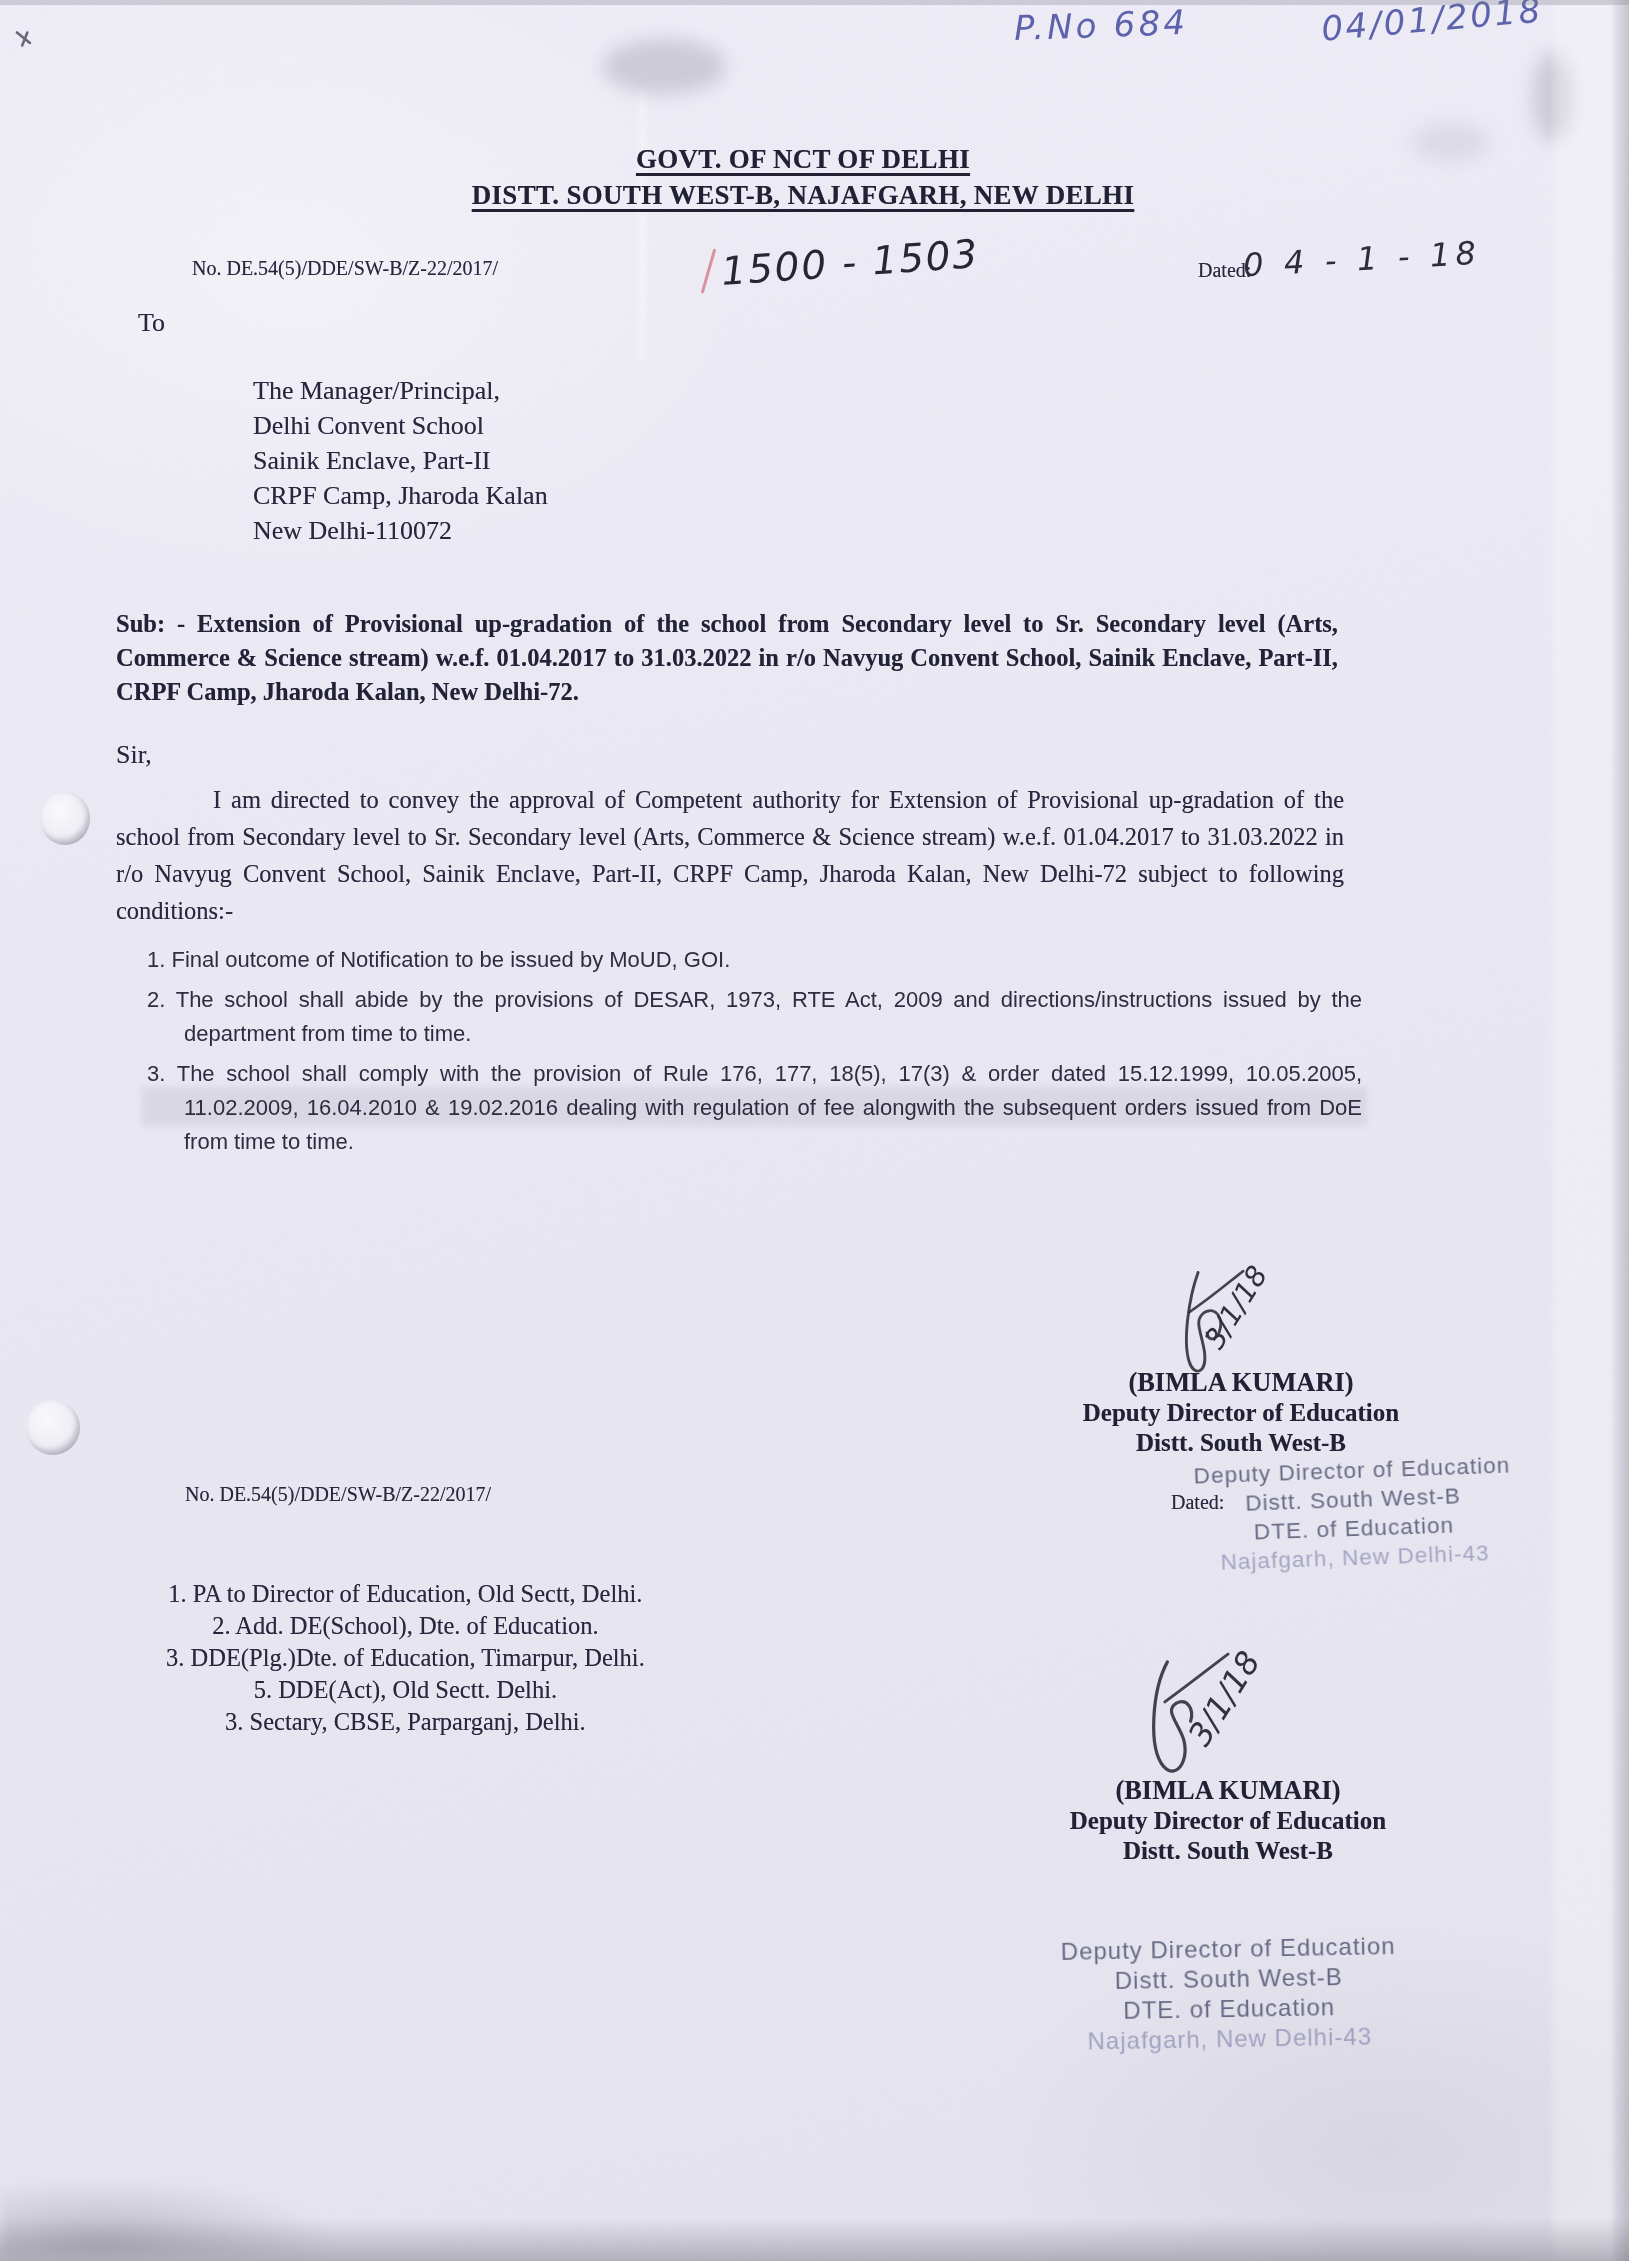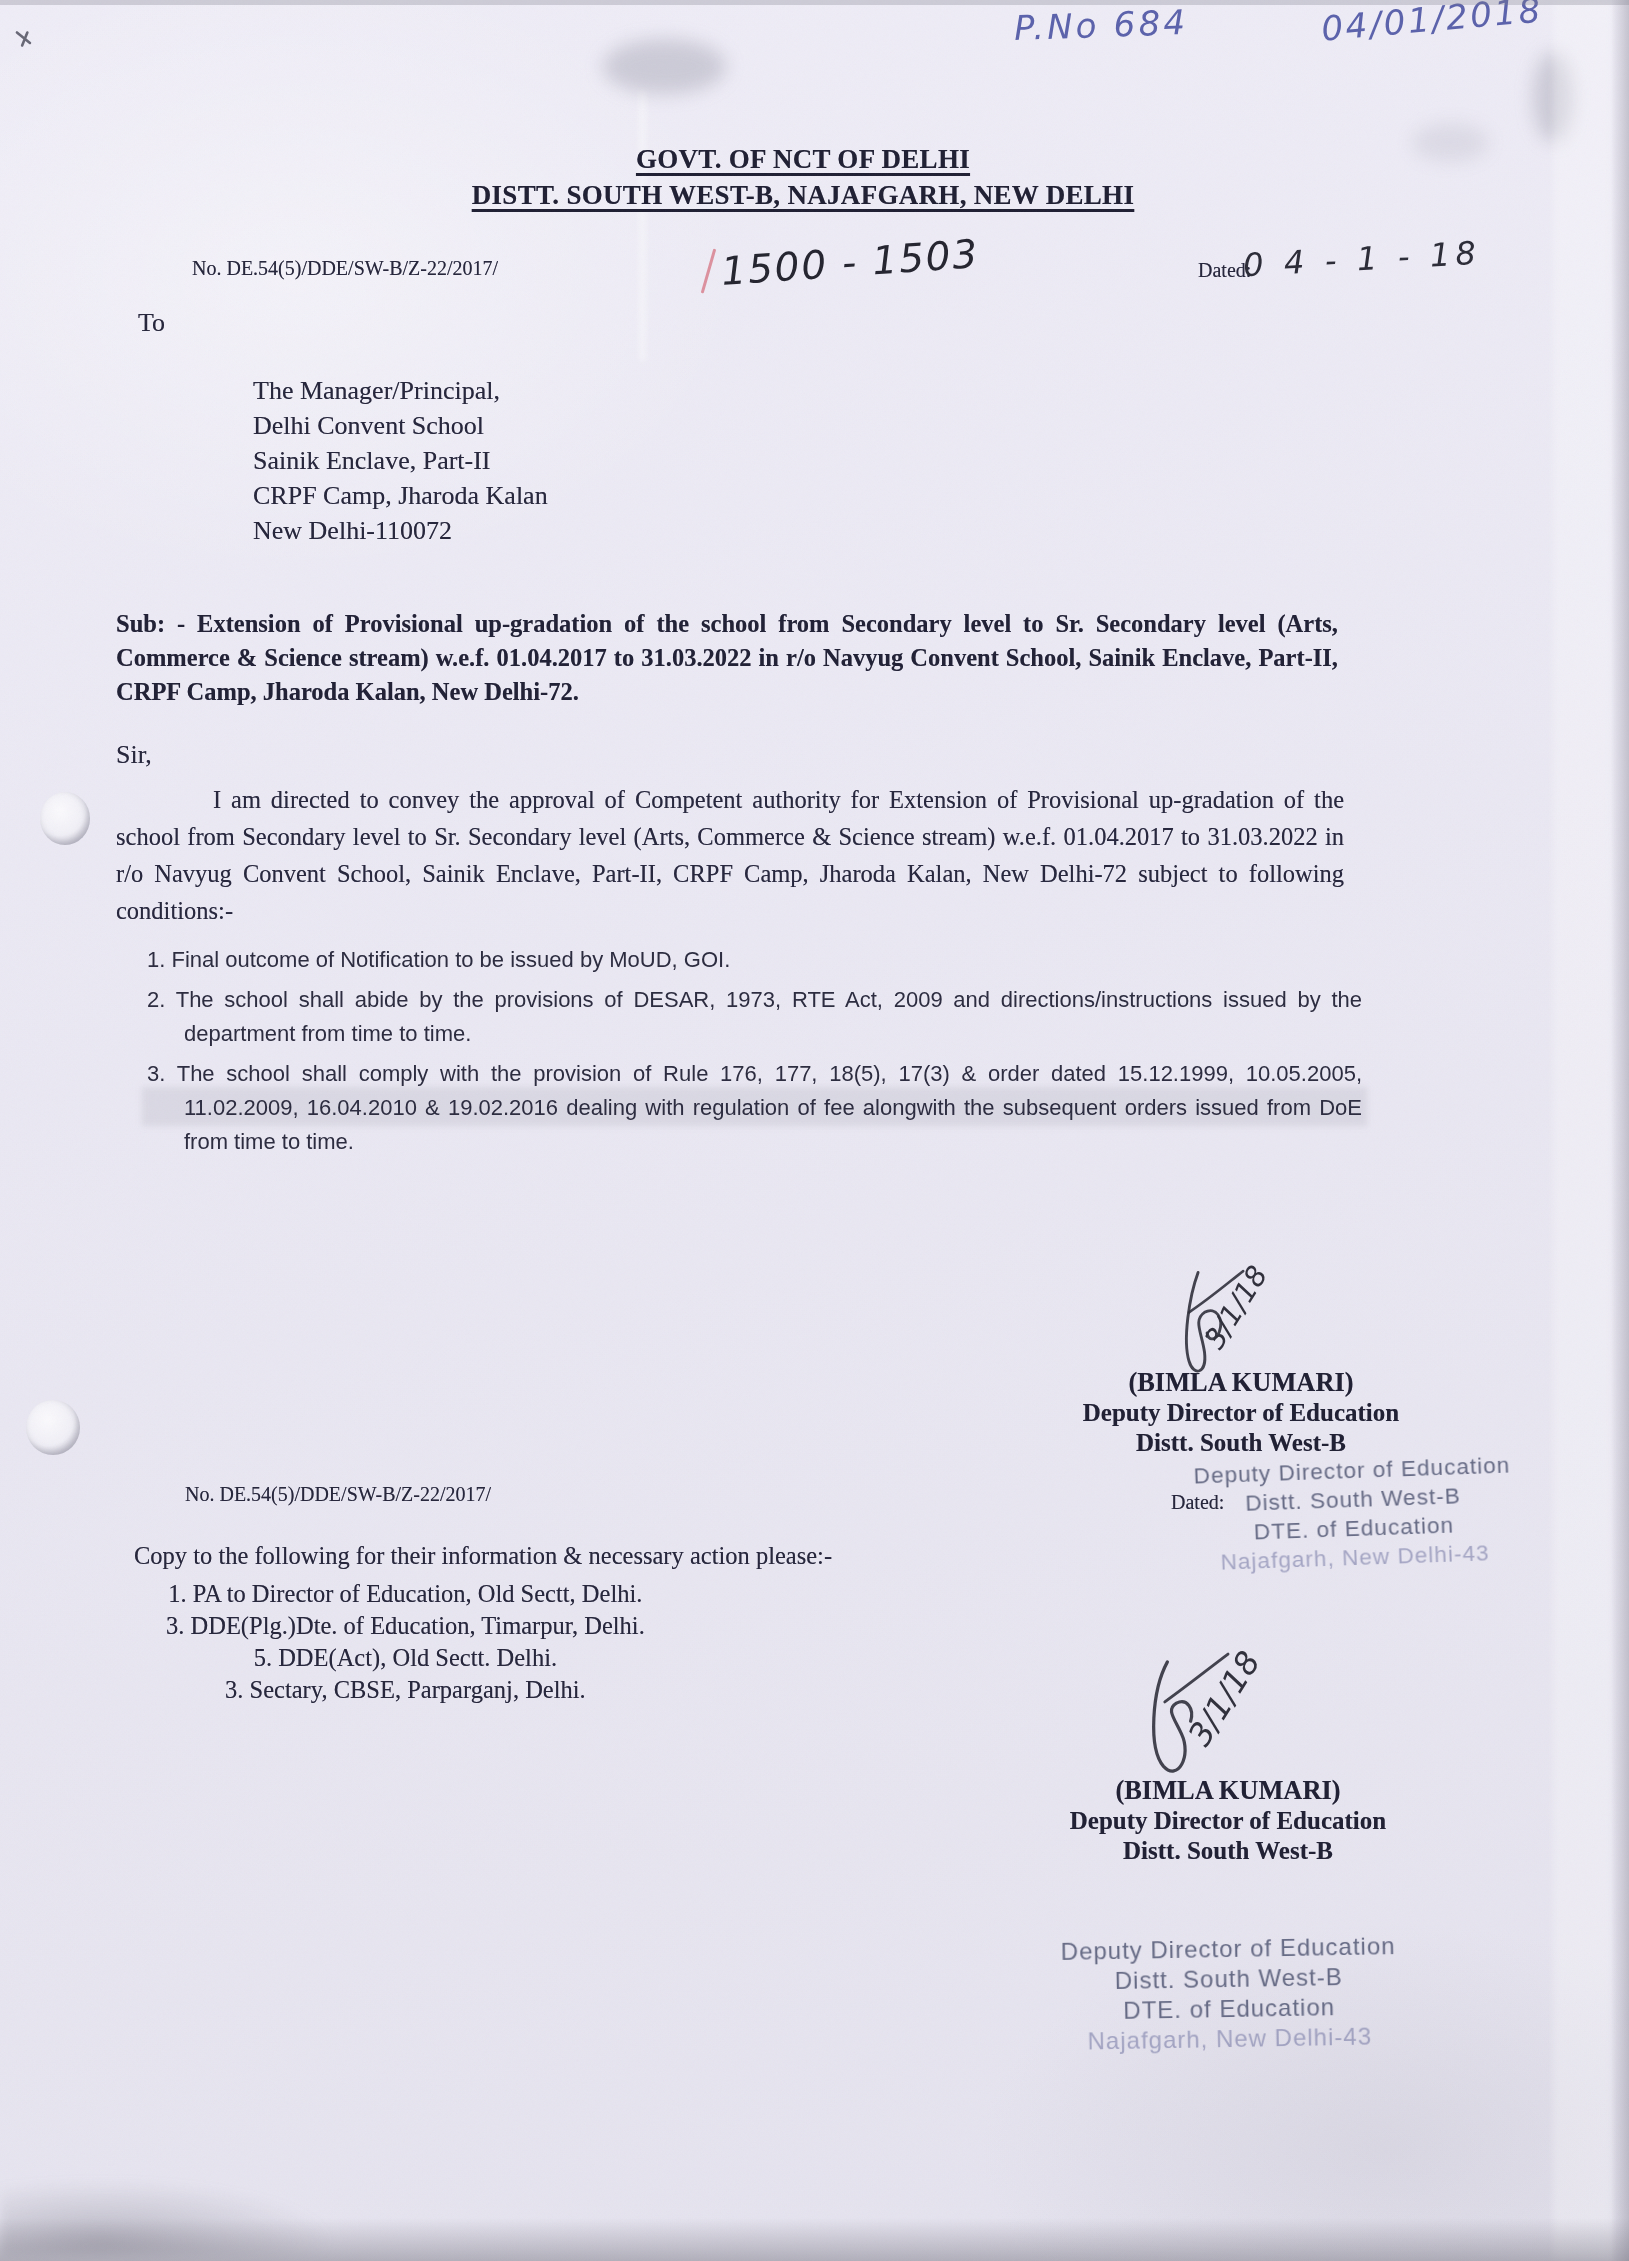--- a/index.html
+++ b/index.html
@@ -150,23 +150,23 @@
   <div class="abs stamp" style="left:1186px; top:1456px; width:335px; font-size:22.6px; line-height:29px; transform:rotate(-2deg);">
     <div>Deputy Director of Education</div>
     <div>Distt. South West-B</div>
     <div>DTE. of Education</div>
     <div class="faded">Najafgarh, New Delhi-43</div>
   </div>
 
   <span class="abs ref-label typed" style="left:137px; top:1483px;">No. DE.54(5)/DDE/SW-B/Z-22/2017/</span>
   <span class="abs ref-label typed" style="left:1123px; top:1491px;">Dated:</span>
 
-  <div class="abs typed" style="left:134px; top:1542px; font-size:24.5px;">Copy to the following for their information &amp; necessary action please:-</div>
   <div class="abs copy-list typed" style="left:166px; top:1578px;text-align:center;">
     <div>1. PA to Director of Education, Old Sectt, Delhi.</div>
+    <div>2. Add. DE(School), Dte. of Education.</div>
     <div>3. DDE(Plg.)Dte. of Education, Timarpur, Delhi.</div>
     <div>5. DDE(Act), Old Sectt. Delhi.</div>
     <div>3. Sectary, CBSE, Parparganj, Delhi.</div>
   </div>
 
   <svg class="abs" style="left:1130px; top:1645px;" width="187" height="155" viewBox="0 0 290 240">
     <path d="M58,26 C34,70 28,160 52,188 C74,212 96,172 80,138 C68,112 56,100 72,90 C88,82 100,98 94,118" stroke="#2e2e3a" stroke-width="5" fill="none" stroke-linecap="round" opacity=".9"></path>
     <path d="M54,88 C90,62 120,38 152,14" stroke="#2e2e3a" stroke-width="4.5" fill="none" stroke-linecap="round" opacity=".9"></path>
     <text x="118" y="160" transform="rotate(-58 118 160)" font-size="50" fill="#2e2e3a">3/1/18</text>
   </svg>

